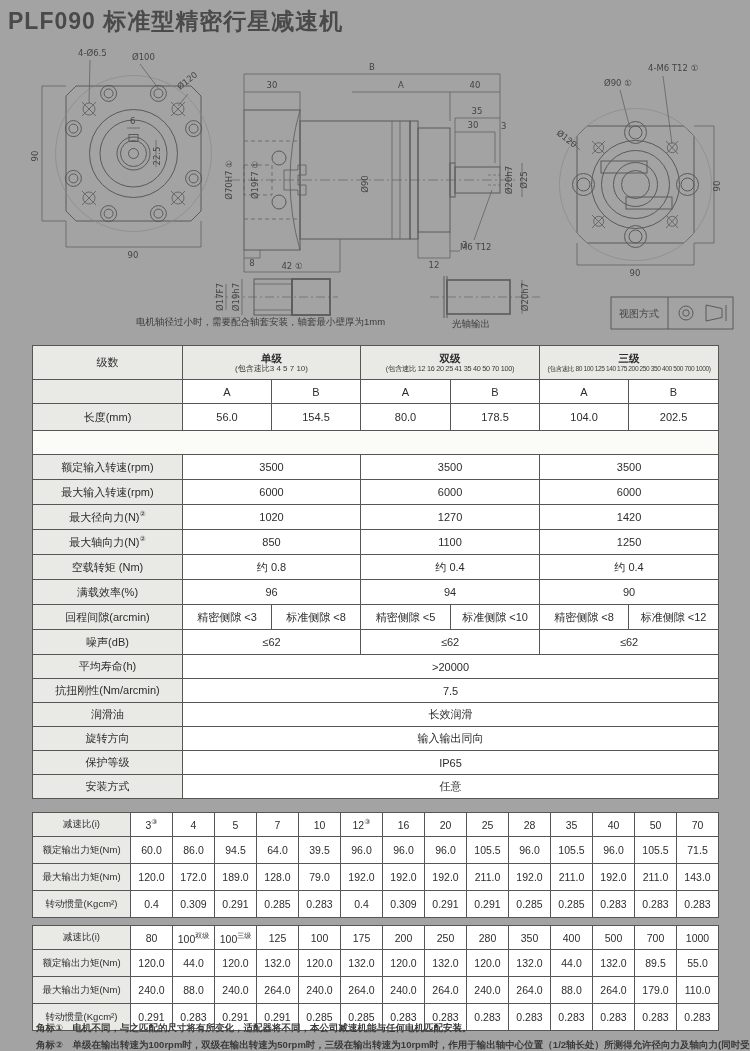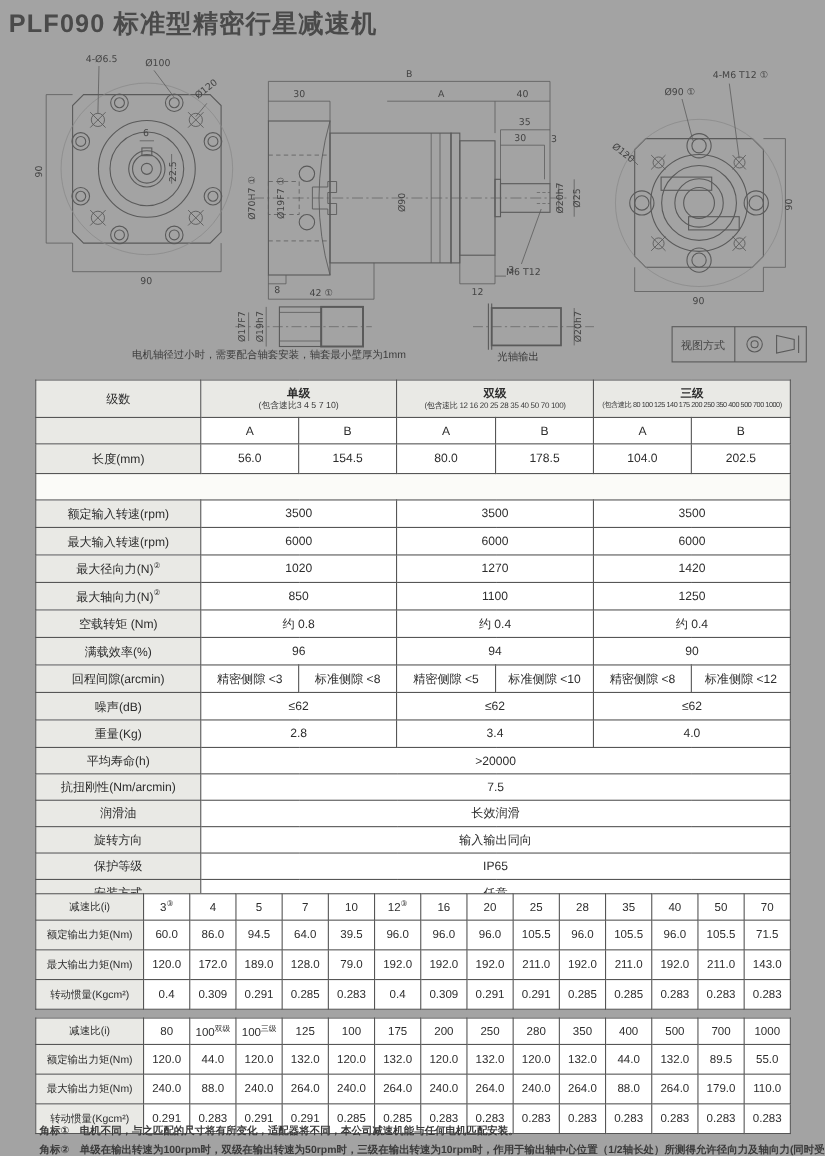--- a/index.html
+++ b/index.html
@@ -244,21 +244,21 @@
         <rect x="80" y="7" width="38" height="36" stroke-width="1.8"></rect>
         <line x1="42" y1="12" x2="80" y2="12" stroke-width="0.7"></line>
         <line x1="42" y1="38" x2="80" y2="38" stroke-width="0.7"></line>
         <line x1="30" y1="7" x2="30" y2="43" stroke-width="0.7"></line>
         <line x1="14" y1="12" x2="14" y2="38" stroke-width="0.7"></line>
       </g>
       <text x="27" y="25" transform="rotate(-90 27 25)" text-anchor="middle">Ø19h7</text>
       <text x="11" y="25" transform="rotate(-90 11 25)" text-anchor="middle">Ø17F7</text>
     </svg>
   </div>
-  <div class="cap" style="left:120px;top:316px;">电机轴径过小时，需要配合轴套安装，轴套最小壁厚为1mm</div>
+  <div class="cap" style="left:136px;top:316px;">电机轴径过小时，需要配合轴套安装，轴套最小壁厚为1mm</div>
 
   <div class="drw" style="left:428px;top:272px;width:115px;height:50px;">
     <svg width="115" height="50" viewBox="0 0 115 50">
       <g stroke="#5a5a5a" fill="none" stroke-width="1">
         <line x1="2" y1="25" x2="112" y2="25" stroke-dasharray="9,3,2,3" stroke-width="0.6"></line>
         <line x1="16" y1="4" x2="16" y2="46"></line>
           <line x1="19" y1="4" x2="19" y2="46"></line>
         <rect x="19" y="8" width="63" height="34" stroke-width="1.6"></rect>
         <line x1="94" y1="8" x2="94" y2="42" stroke-width="0.7"></line>
       </g>
@@ -294,21 +294,21 @@
       </colgroup>
       <tbody id="spec-body">
           <tr style="height: 34px;">
             <td class="lbl">级数</td>
             <td colspan="2" class="lbl g0">
               <div class="gname">单级</div>
               <div class="gratios">(包含速比3  4  5  7  10)</div>
             </td>
             <td colspan="2" class="lbl g1">
               <div class="gname">双级</div>
-              <div class="gratios">(包含速比 12 16 20 25 28 35 40 50 70 100)</div>
+              <div class="gratios">(包含速比 12 16 20 25 41 35 40 50 70 100)</div>
             </td>
             <td colspan="2" class="lbl g2">
               <div class="gname">三级</div>
               <div class="gratios">(包含速比 80 100 125 140 175 200 250 350 400 500 700 1000)</div>
             </td>
           </tr>
           <tr style="height: 24px;">
             <td class="lbl"></td>
             <td>A</td>
             <td>B</td>
@@ -372,26 +372,20 @@
             <td>精密侧隙 &lt;5</td>
             <td>标准侧隙 &lt;10</td>
             <td>精密侧隙 &lt;8</td>
             <td>标准侧隙 &lt;12</td>
           </tr>
           <tr style="height: 25px;">
             <td class="lbl">噪声(dB)</td>
             <td colspan="2">≤62</td>
             <td colspan="2">≤62</td>
             <td colspan="2">≤62</td>
-          </tr>
-          <tr style="height: 25px;">
-            <td class="lbl">重量(Kg)</td>
-            <td colspan="2">2.8</td>
-            <td colspan="2">3.4</td>
-            <td colspan="2">4.0</td>
           </tr>
           <tr style="height: 24px;">
             <td class="lbl">平均寿命(h)</td>
             <td colspan="6">&gt;20000</td>
           </tr>
           <tr style="height: 24px;">
             <td class="lbl">抗扭刚性(Nm/arcmin)</td>
             <td colspan="6">7.5</td>
           </tr>
           <tr style="height: 24px;">

